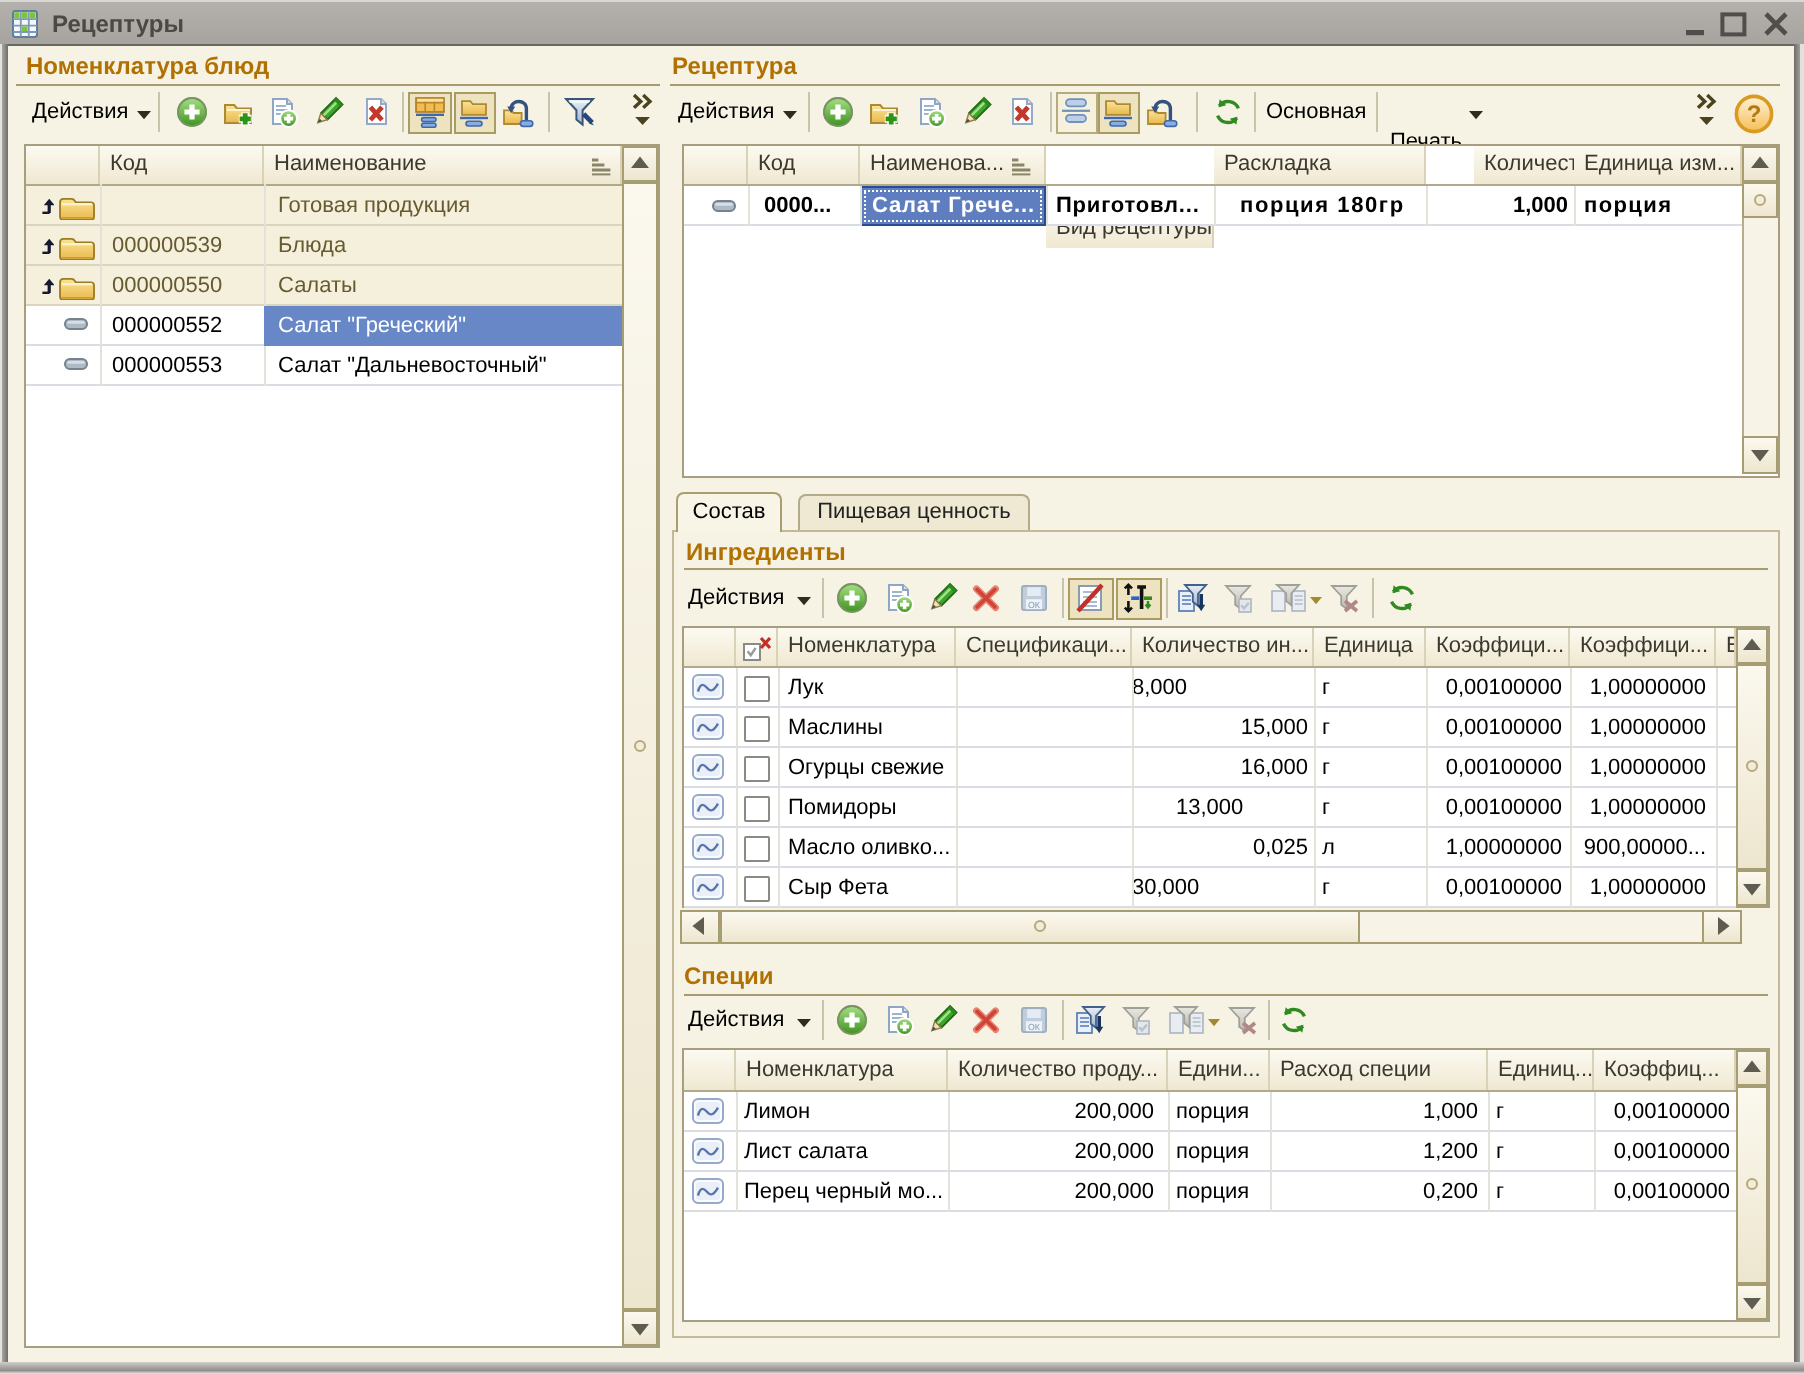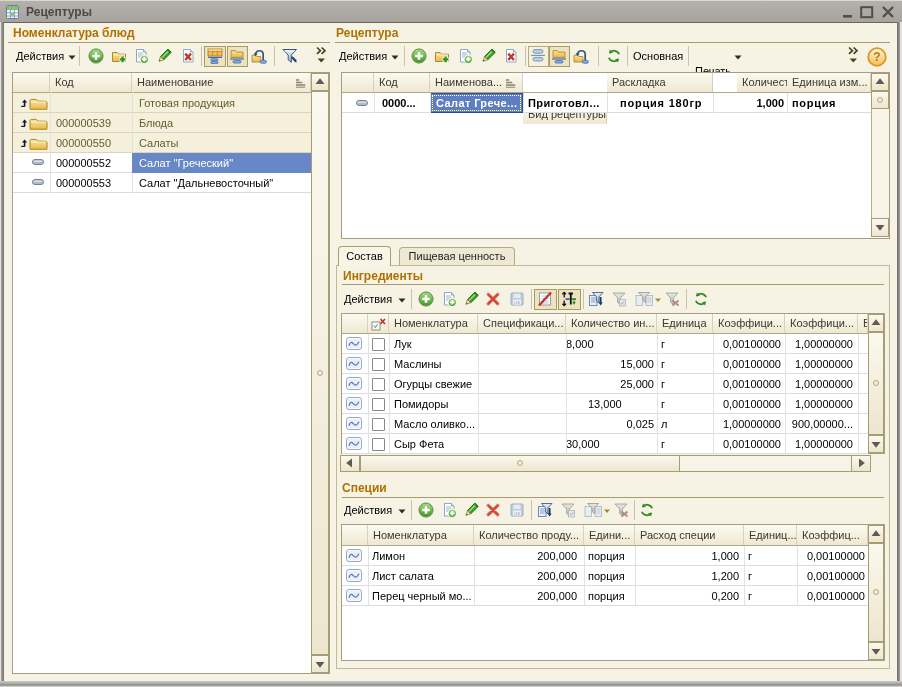--- a/index.html
+++ b/index.html
@@ -456,21 +456,21 @@
 <div style="left:713px;top:354px;width:68px;height:20px;text-align:right;line-height:20px">0,00100000</div>
 <div style="left:785px;top:354px;width:68px;height:20px;text-align:right;line-height:20px">1,00000000</div>
 <div style="left:342px;top:374px;width:526px;height:20px;background:#fff;border-bottom:1px solid #D9DDE3;box-sizing:border-box"></div>
 <svg style="position:absolute;left:346px;top:377px;" width="16" height="13" viewBox="0 0 16 13">
     <rect x="0.5" y="0.5" width="15" height="12" rx="2.5" fill="#EBF0F8" stroke="#95A9CA"></rect>
     <rect x="1.5" y="1.5" width="13" height="10" rx="2" fill="none" stroke="#FFFFFF" stroke-opacity="0.7"></rect>
     <path d="M3 8.8C4 4.8 5.6 4.8 7.2 6.6S10.2 9.6 13 4.8" fill="none" stroke="#5577AE" stroke-width="1.2"></path>
   </svg>
 <div style="left:372px;top:378px;width:13px;height:13px;background:#fff;border:1px solid #8A8A84;box-sizing:border-box;border-radius:1px"></div>
 <div style="left:394px;top:378px;">Огурцы свежие</div>
-<div style="left:566px;top:374px;width:88px;height:20px;text-align:right;line-height:20px">25,000</div>
+<div style="left:566px;top:374px;width:88px;height:20px;text-align:right;line-height:20px">16,000</div>
 <div style="left:661px;top:378px;">г</div>
 <div style="left:713px;top:374px;width:68px;height:20px;text-align:right;line-height:20px">0,00100000</div>
 <div style="left:785px;top:374px;width:68px;height:20px;text-align:right;line-height:20px">1,00000000</div>
 <div style="left:342px;top:394px;width:526px;height:20px;background:#fff;border-bottom:1px solid #D9DDE3;box-sizing:border-box"></div>
 <svg style="position:absolute;left:346px;top:397px;" width="16" height="13" viewBox="0 0 16 13">
     <rect x="0.5" y="0.5" width="15" height="12" rx="2.5" fill="#EBF0F8" stroke="#95A9CA"></rect>
     <rect x="1.5" y="1.5" width="13" height="10" rx="2" fill="none" stroke="#FFFFFF" stroke-opacity="0.7"></rect>
     <path d="M3 8.8C4 4.8 5.6 4.8 7.2 6.6S10.2 9.6 13 4.8" fill="none" stroke="#5577AE" stroke-width="1.2"></path>
   </svg>
 <div style="left:372px;top:398px;width:13px;height:13px;background:#fff;border:1px solid #8A8A84;box-sizing:border-box;border-radius:1px"></div>

